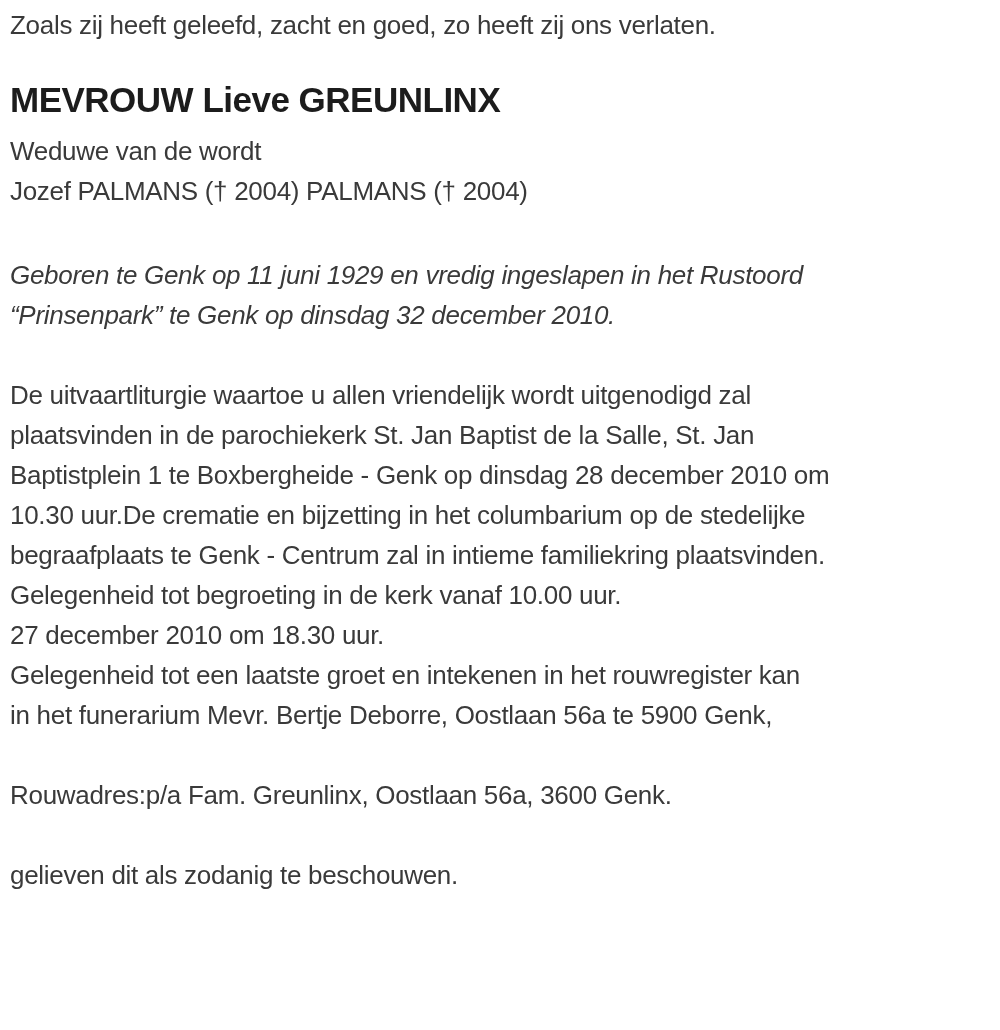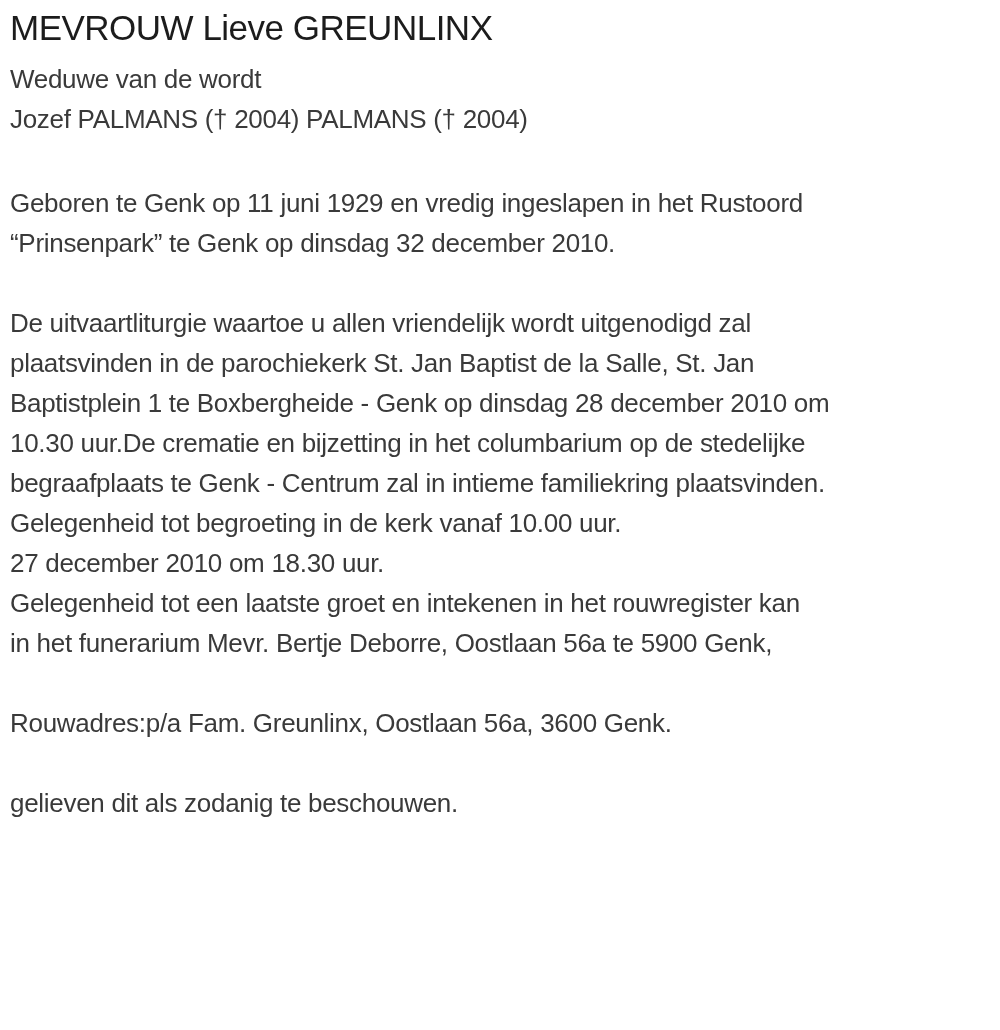--- a/index.html
+++ b/index.html
@@ -24,35 +24,36 @@
   .line {
     font-size: 26px;
     line-height: 40px;
     letter-spacing: -0.3px;
     white-space: nowrap;
   }
   .epigraph { margin: 0 0 32px 0; }
   h1.title {
     font-size: 35px;
     line-height: 46px;
-    font-weight: 400;
+    font-weight: 700;
     letter-spacing: -0.5px;
     color: var(--title-text);
     margin: 0 0 8px 0;
     white-space: nowrap;
   }
   .relation { margin: 0; }
   .para { margin: 40px 0 0 0; }
-  .para-birth-death { margin-top: 44px; }
+  .para-birth-death { margin-top: 44px; font-style: italic; }
 </style>
 </head>
 <body>
 
 <main class="notice">
 
+  <p class="line epigraph">Zoals zij heeft geleefd, zacht en goed, zo heeft zij ons verlaten.</p>
 
   <h1 class="title">MEVROUW Lieve GREUNLINX</h1>
 
   <div class="relation">
       <div class="line">Weduwe van de wordt</div>
       <div class="line">Jozef PALMANS († 2004) PALMANS († 2004)</div>
     </div>
 
   <section class="para para-birth-death">
       <div class="line">Geboren te Genk op 11 juni 1929 en vredig ingeslapen in het Rustoord</div>

